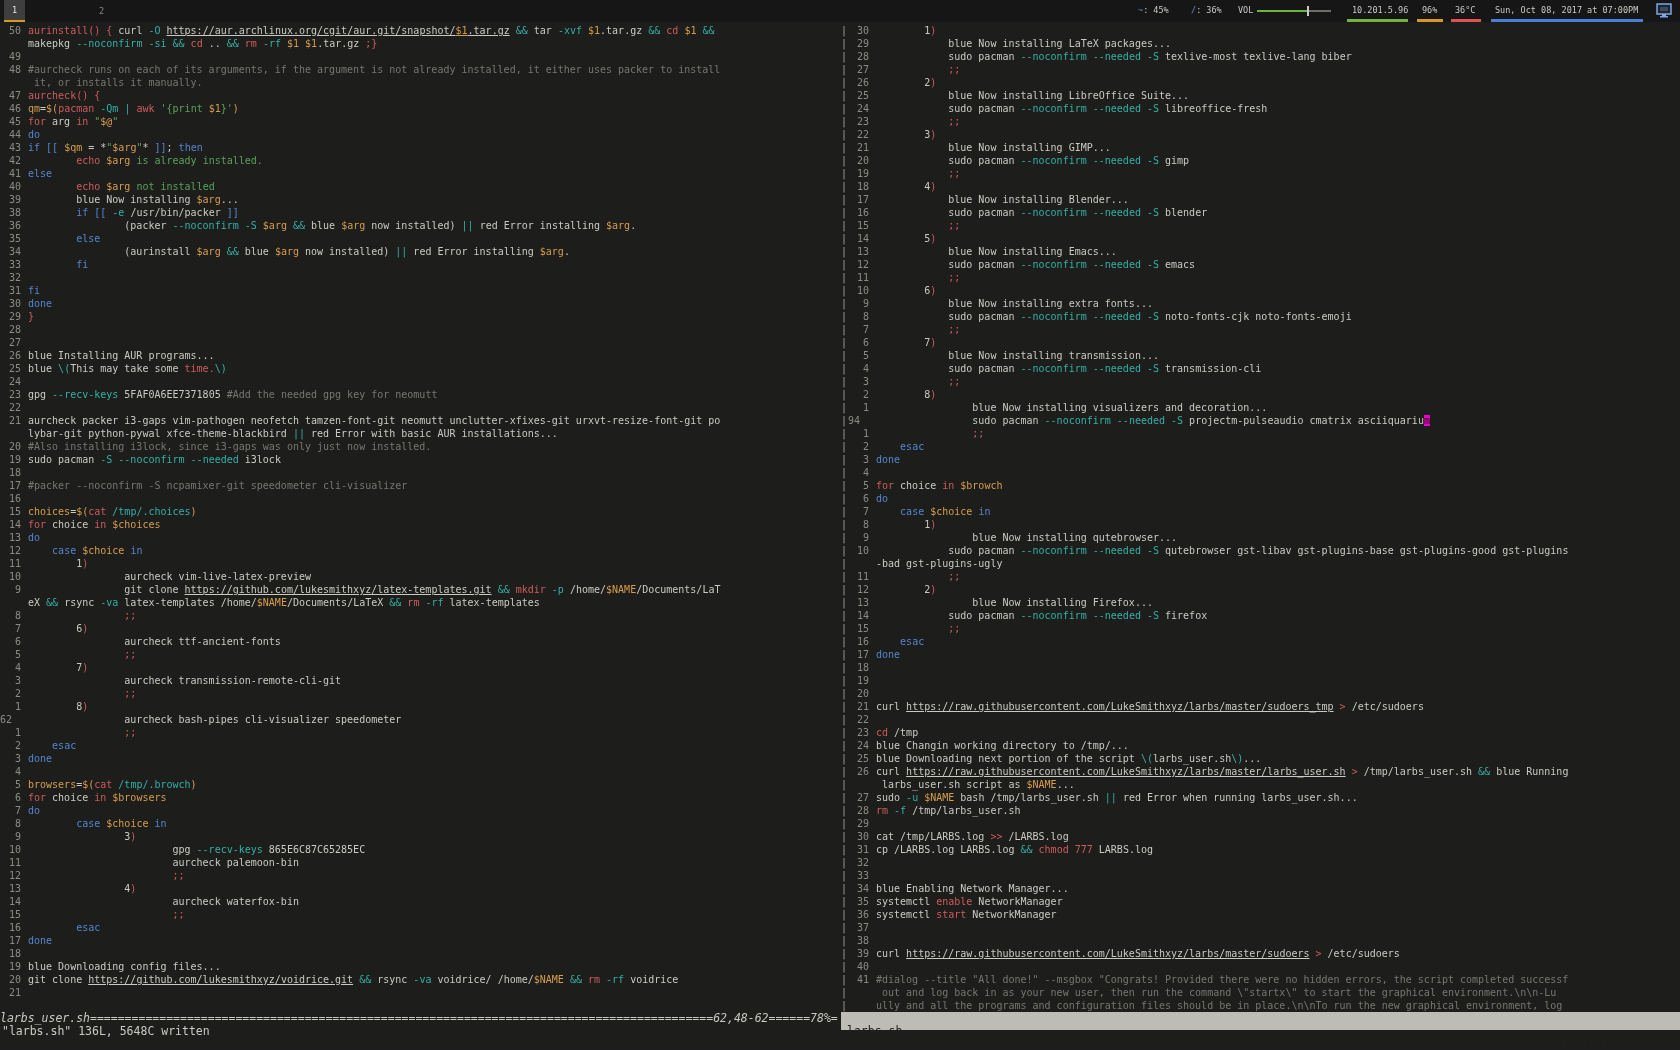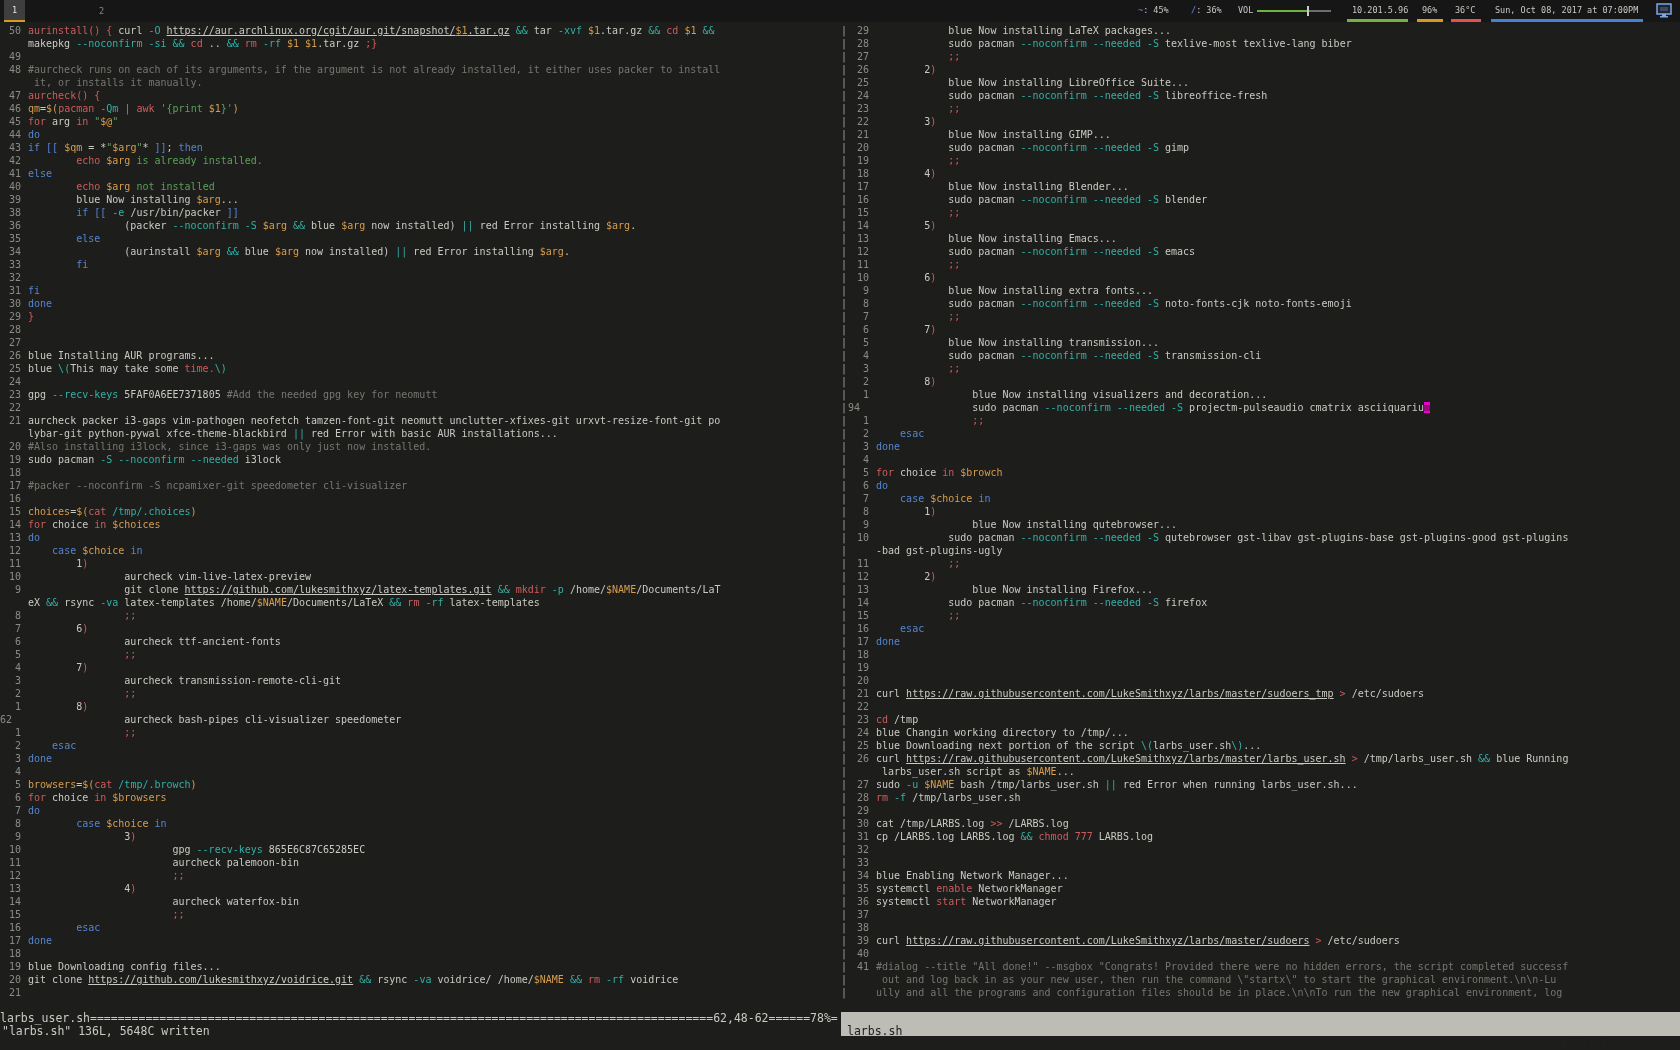--- a/index.html
+++ b/index.html
@@ -24,22 +24,22 @@
   .row{height:13px;line-height:13px;white-space:pre;}
   .ln{display:inline-block;width:21px;padding-right:7px;text-align:right;color:#8b8c85;}
   .ln.cl{text-align:left;}
   .sep{display:inline-block;width:7px;color:#a0a09a;}
   .f{color:#c9cac3}.r{color:#cc5c5c}.o{color:#d79d4e}.g{color:#5aa05a}
   .c{color:#33b0a6}.b{color:#5585d0}.m{color:#767671}
   .u{color:#c9cac3;text-decoration:underline}
   .uo{color:#d79d4e;text-decoration:underline}
   .k{background:#ee00cc;color:#141414}
   .sl-left{position:absolute;left:0;top:1012px;width:841px;height:13px;line-height:13px;
-      font-size:11.5px;color:#c9cac3;white-space:pre;overflow:hidden;}
-  .sl-right{position:absolute;left:841px;right:0;top:1012px;height:24px;line-height:13px;
+      font-size:11.5px;color:#c9cac3;white-space:pre;overflow:hidden;font-style:italic;}
+  .sl-right{position:absolute;left:841px;right:0;top:1012px;height:18px;line-height:13px;
       font-size:11.5px;background:#bdbdb6;color:#20201e;white-space:pre;}
   .sl-right .nm{position:absolute;left:6px;}
   .sl-right .pos{position:absolute;right:72px;}
   .cmdline{position:absolute;left:2px;top:1025px;height:13px;line-height:13px;
       font-size:11.5px;color:#c9cac3;white-space:pre;}
 </style>
 </head>
 <body>
 
 <div class="bar">
@@ -150,20 +150,21 @@
       <div class="row"><span class="ln">14</span><span><span class="f">                        aurcheck waterfox-bin</span></span></div>
       <div class="row"><span class="ln">15</span><span><span class="f">                        </span><span class="r">;;</span></span></div>
       <div class="row"><span class="ln">16</span><span><span class="f">        </span><span class="b">esac</span></span></div>
       <div class="row"><span class="ln">17</span><span><span class="b">done</span></span></div>
       <div class="row"><span class="ln">18</span><span></span></div>
       <div class="row"><span class="ln">19</span><span><span class="f">blue Downloading config files...</span></span></div>
       <div class="row"><span class="ln">20</span><span><span class="f">git clone </span><span class="u">https://github.com/lukesmithxyz/voidrice.git</span><span class="f"> </span><span class="c">&amp;&amp;</span><span class="f"> rsync </span><span class="c">-va</span><span class="f"> voidrice/ /home/</span><span class="o">$NAME</span><span class="f"> </span><span class="c">&amp;&amp;</span><span class="f"> </span><span class="r">rm</span><span class="f"> </span><span class="c">-rf</span><span class="f"> voidrice</span></span></div>
       <div class="row"><span class="ln">21</span><span></span></div>
     </div>
   <div class="pane right" id="right-pane">
+      <div class="row"><span class="sep">|</span><span class="ln">30</span><span><span class="f">        1</span><span class="r">)</span></span></div>
       <div class="row"><span class="sep">|</span><span class="ln">29</span><span><span class="f">            blue Now installing LaTeX packages...</span></span></div>
       <div class="row"><span class="sep">|</span><span class="ln">28</span><span><span class="f">            sudo pacman </span><span class="c">--noconfirm</span><span class="f"> </span><span class="c">--needed</span><span class="f"> </span><span class="c">-S</span><span class="f"> texlive-most texlive-lang biber</span></span></div>
       <div class="row"><span class="sep">|</span><span class="ln">27</span><span><span class="f">            </span><span class="r">;;</span></span></div>
       <div class="row"><span class="sep">|</span><span class="ln">26</span><span><span class="f">        2</span><span class="r">)</span></span></div>
       <div class="row"><span class="sep">|</span><span class="ln">25</span><span><span class="f">            blue Now installing LibreOffice Suite...</span></span></div>
       <div class="row"><span class="sep">|</span><span class="ln">24</span><span><span class="f">            sudo pacman </span><span class="c">--noconfirm</span><span class="f"> </span><span class="c">--needed</span><span class="f"> </span><span class="c">-S</span><span class="f"> libreoffice-fresh</span></span></div>
       <div class="row"><span class="sep">|</span><span class="ln">23</span><span><span class="f">            </span><span class="r">;;</span></span></div>
       <div class="row"><span class="sep">|</span><span class="ln">22</span><span><span class="f">        3</span><span class="r">)</span></span></div>
       <div class="row"><span class="sep">|</span><span class="ln">21</span><span><span class="f">            blue Now installing GIMP...</span></span></div>
       <div class="row"><span class="sep">|</span><span class="ln">20</span><span><span class="f">            sudo pacman </span><span class="c">--noconfirm</span><span class="f"> </span><span class="c">--needed</span><span class="f"> </span><span class="c">-S</span><span class="f"> gimp</span></span></div>

